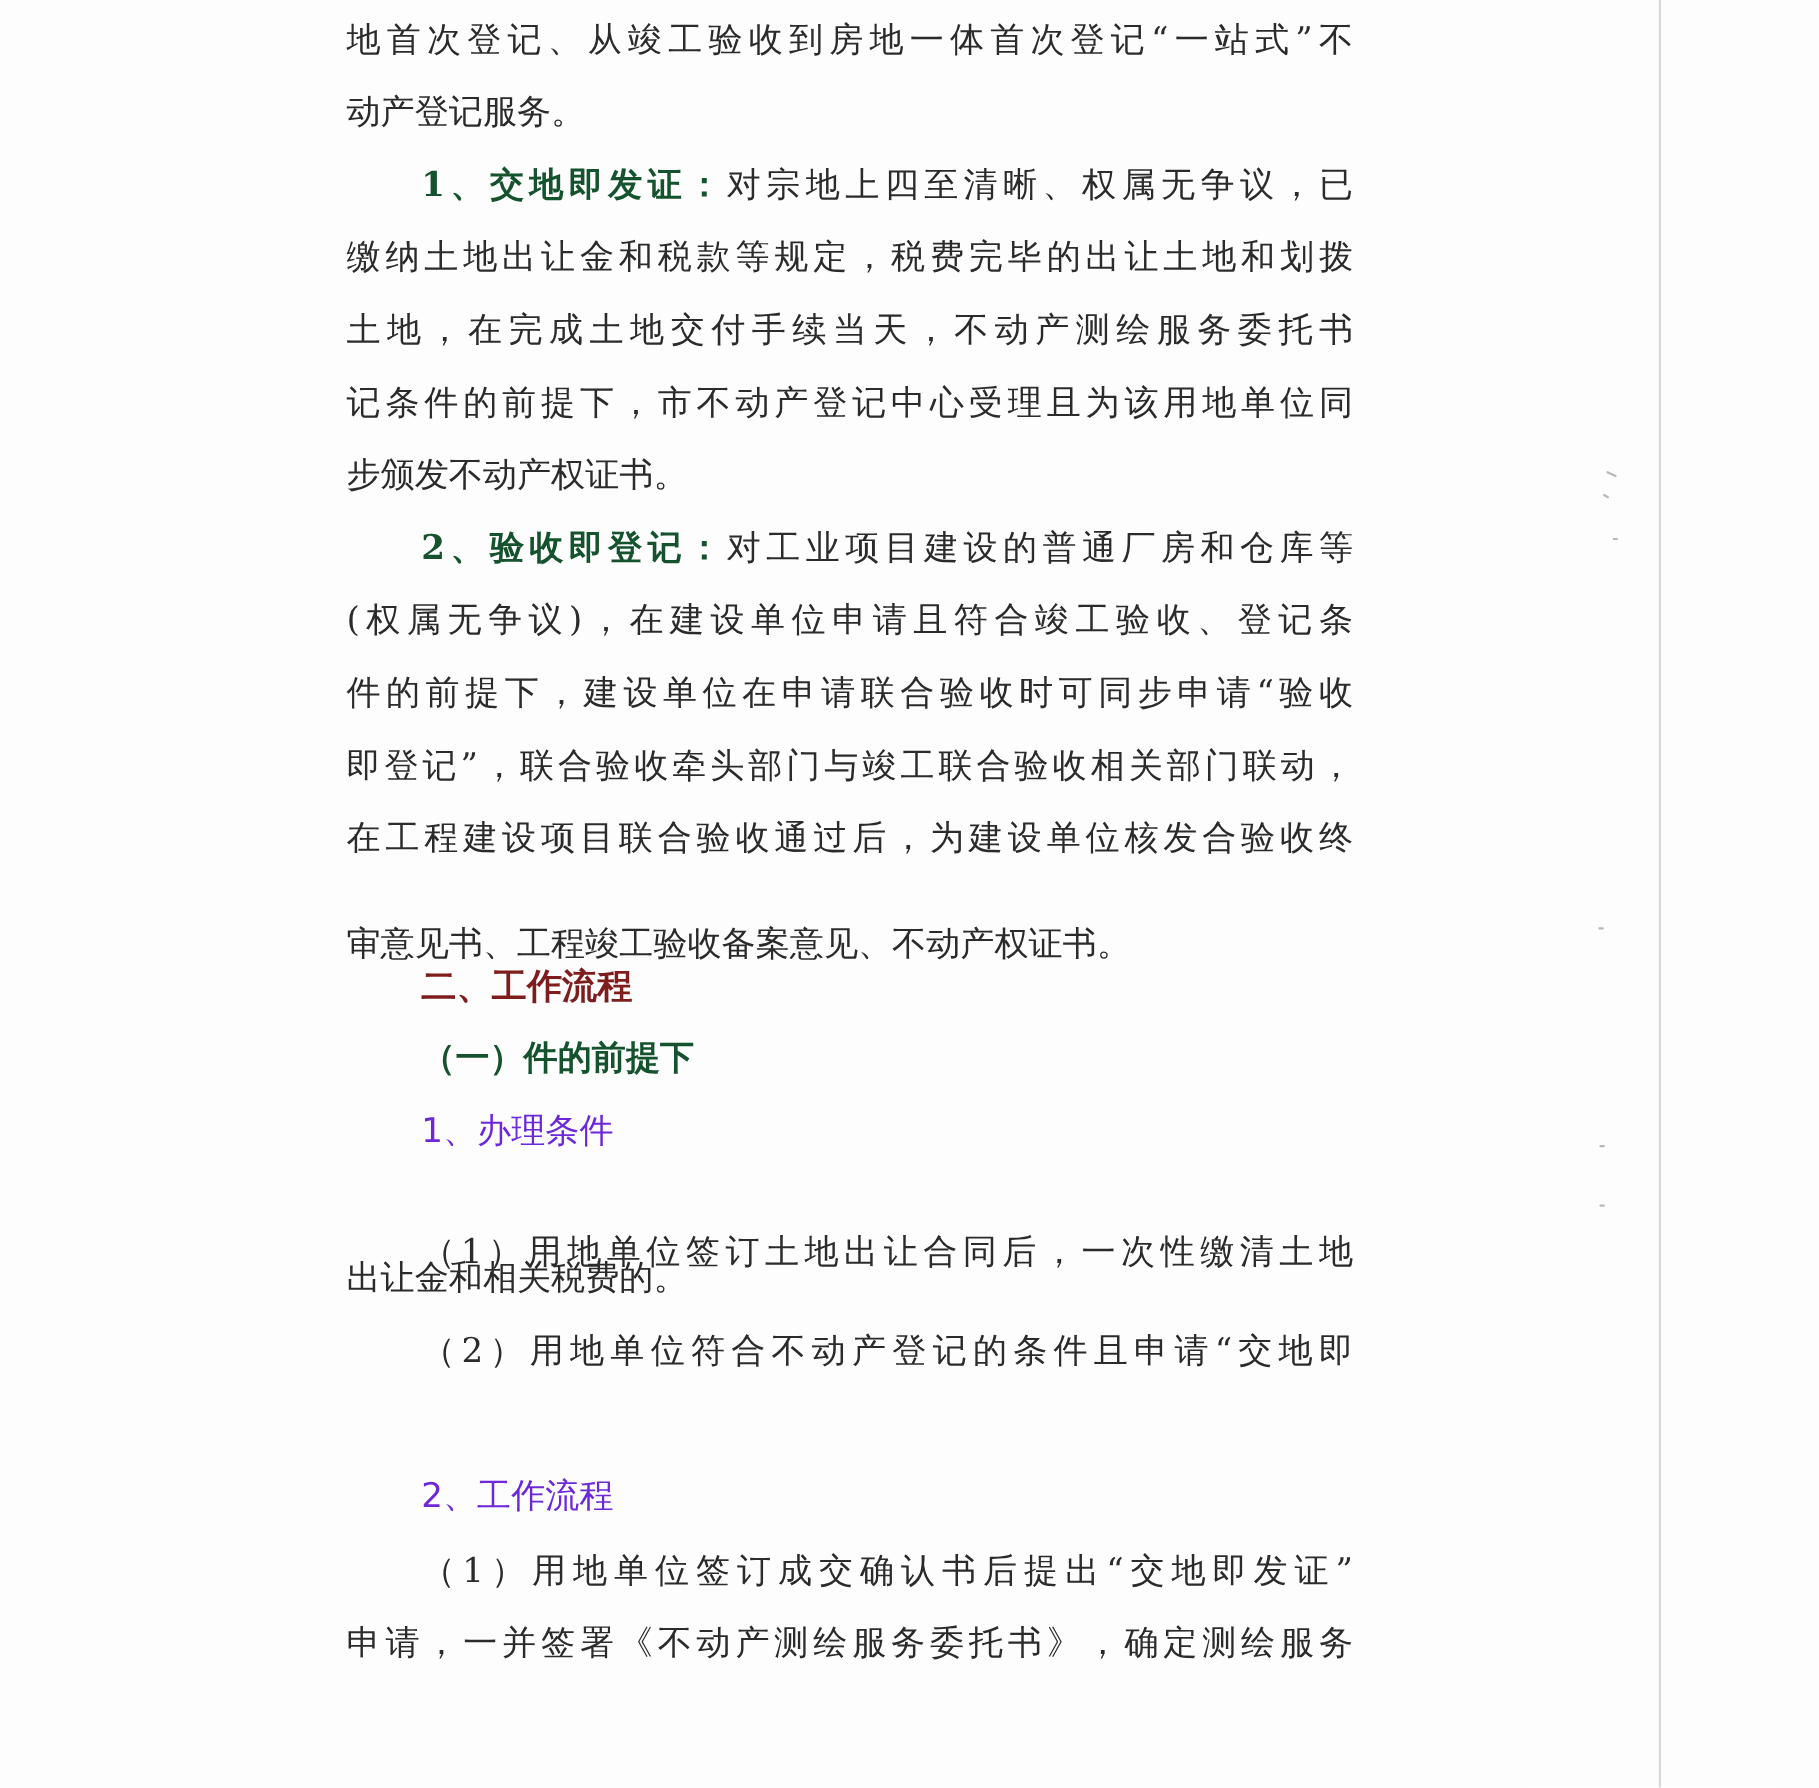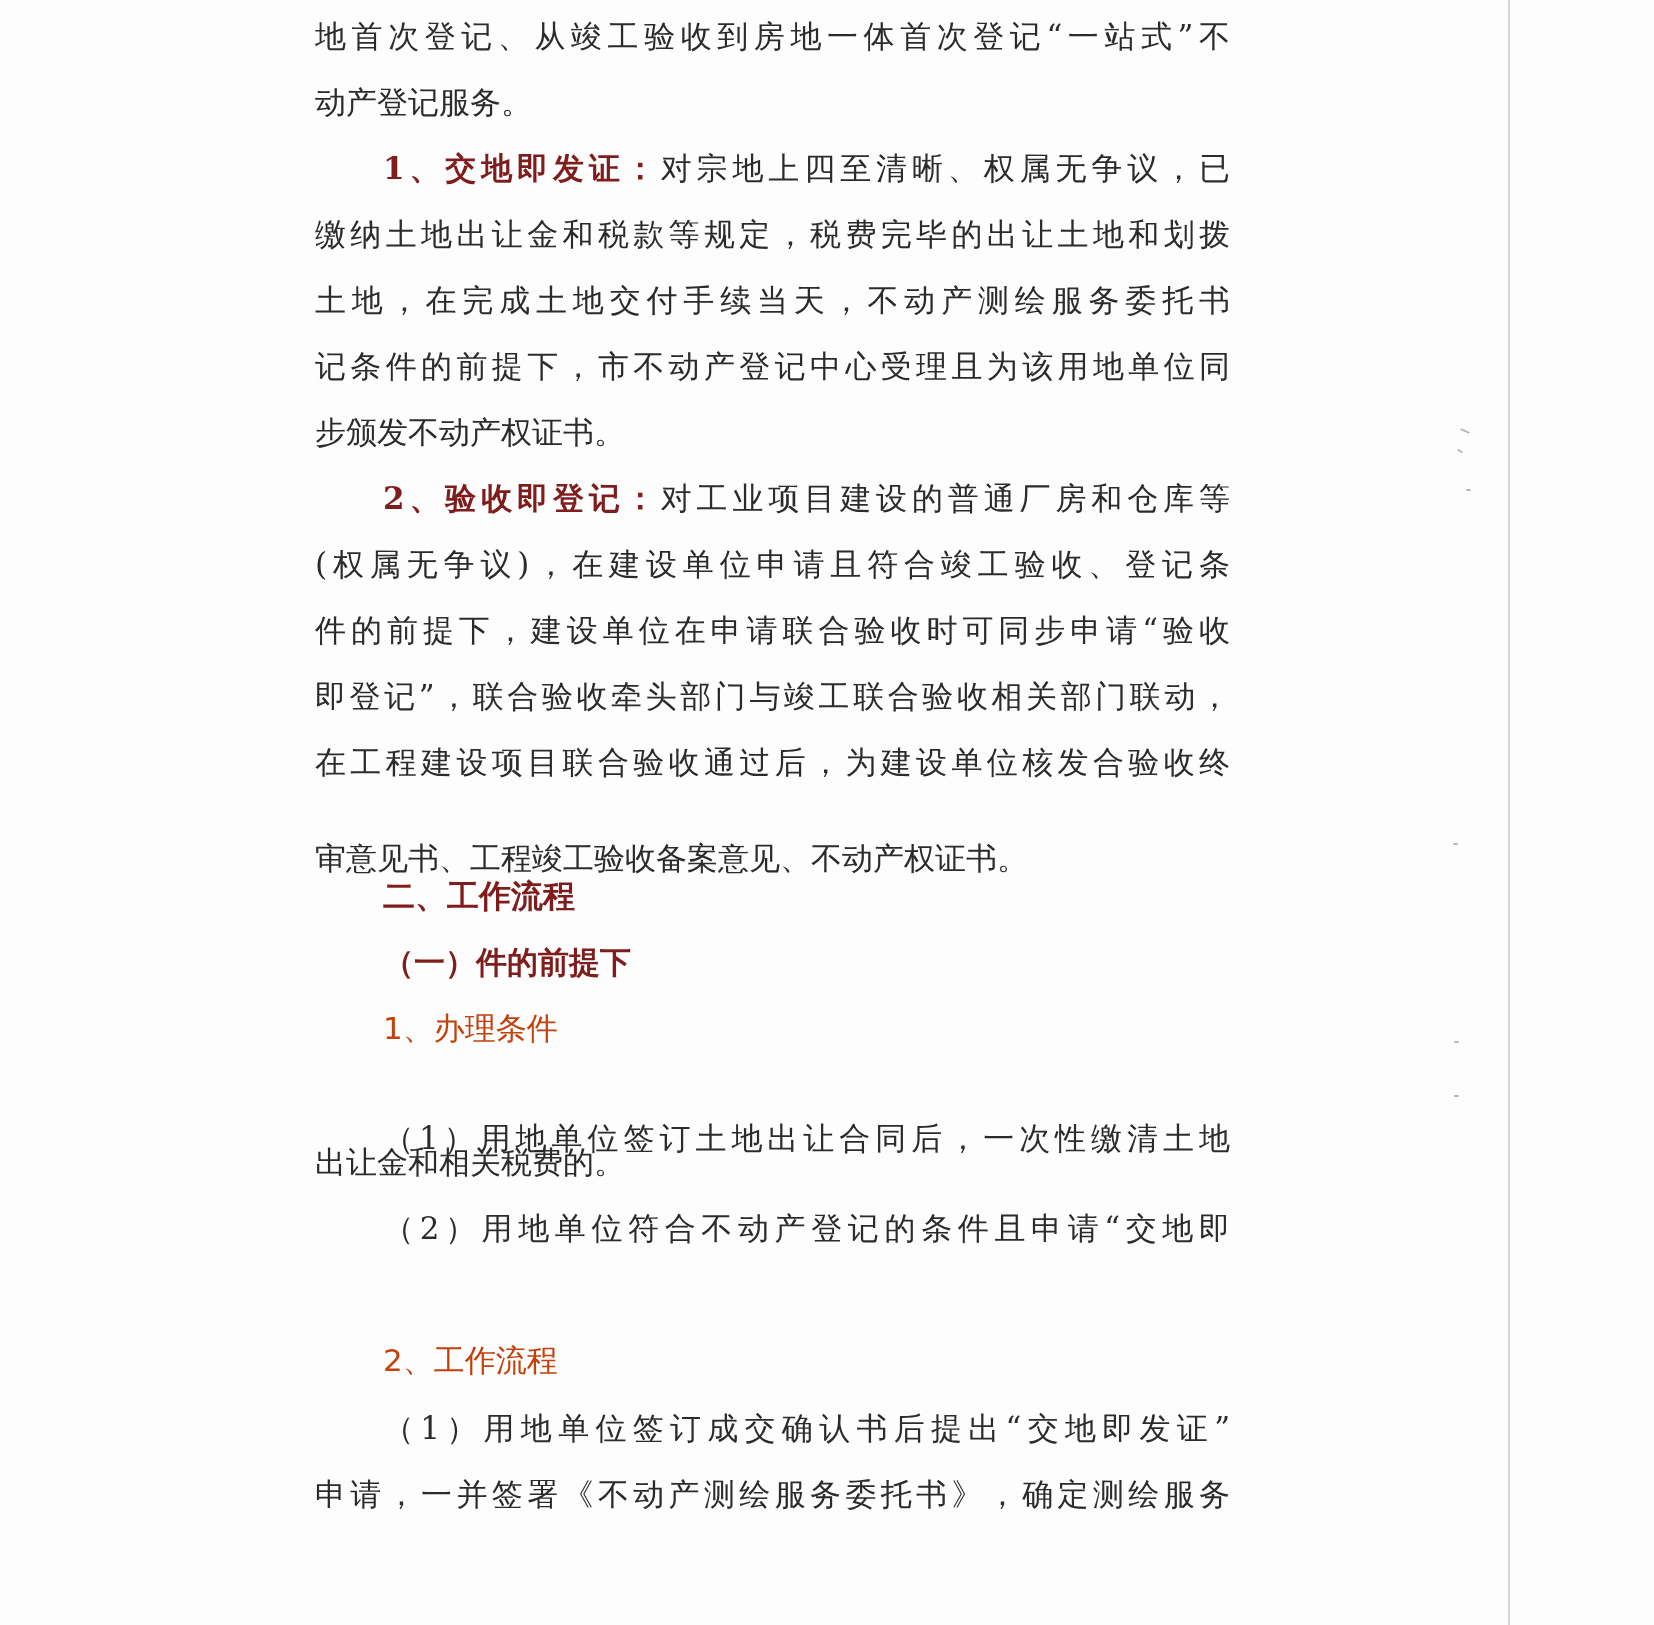--- a/index.html
+++ b/index.html
@@ -46,32 +46,32 @@
     line-height: 44px;
     white-space: nowrap;
     letter-spacing: 0px;
     text-align: justify;
     text-align-last: justify;
   }
   .line.short {
     text-align-last: left;
   }
   .indent { left: 383px; width: 847px; }
-  .bold { font-weight: bold; color: #7f1d1d; }
+  .bold { font-weight: bold; color: #14532d; }
   .heading {
     font-family: "DejaVu Sans", "Liberation Sans", sans-serif;
     font-weight: bold;
     font-size: 32px;
     color: #7f1d1d;
     text-align-last: left;
   }
   .subheading {
     font-family: "DejaVu Sans", "Liberation Sans", sans-serif;
     font-size: 31px;
-    color: #c2410c;
+    color: #6d28d9;
     text-align-last: left;
   }
 </style>
 </head>
 <body>
 
 <div class="page">
 
   <div class="page-edge"></div>
 

